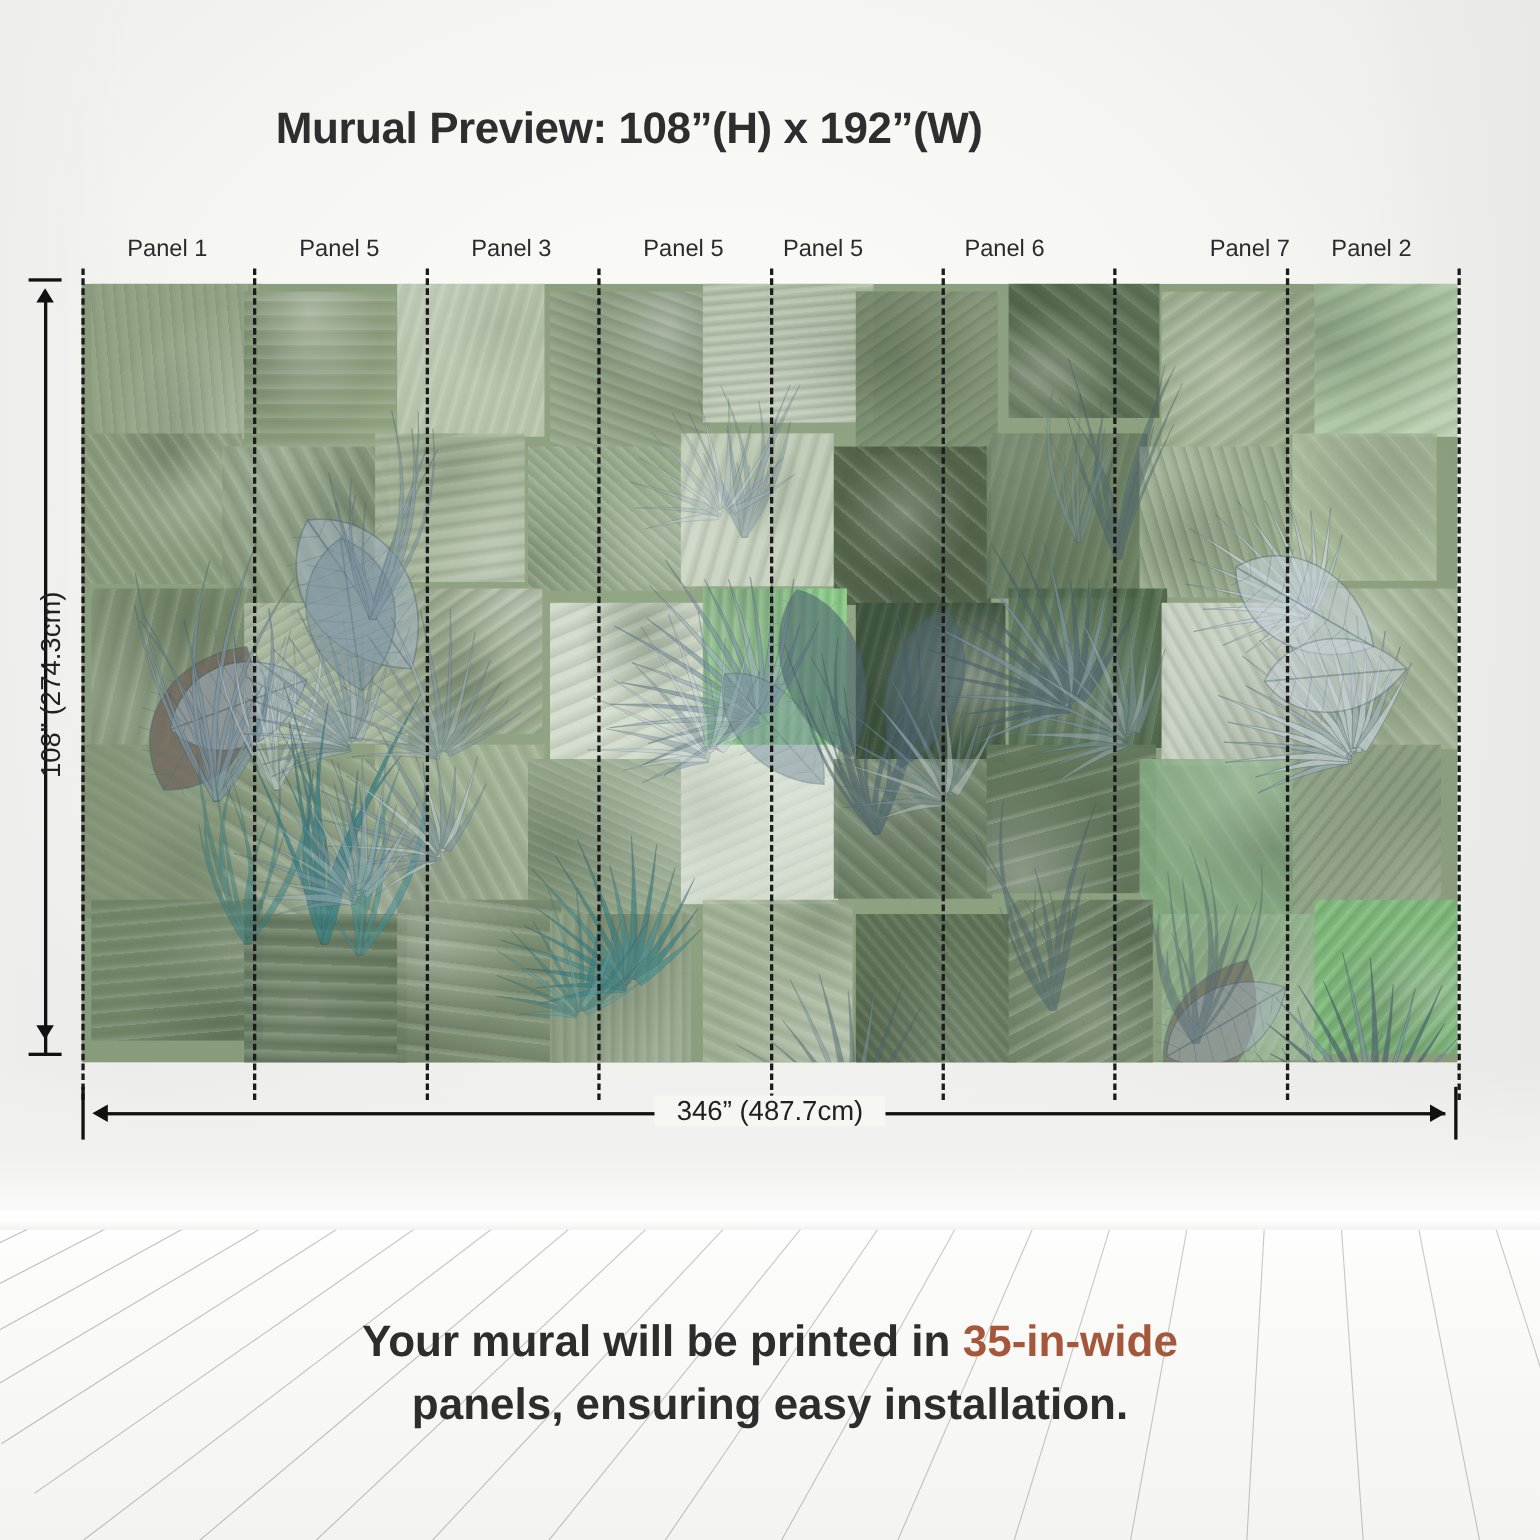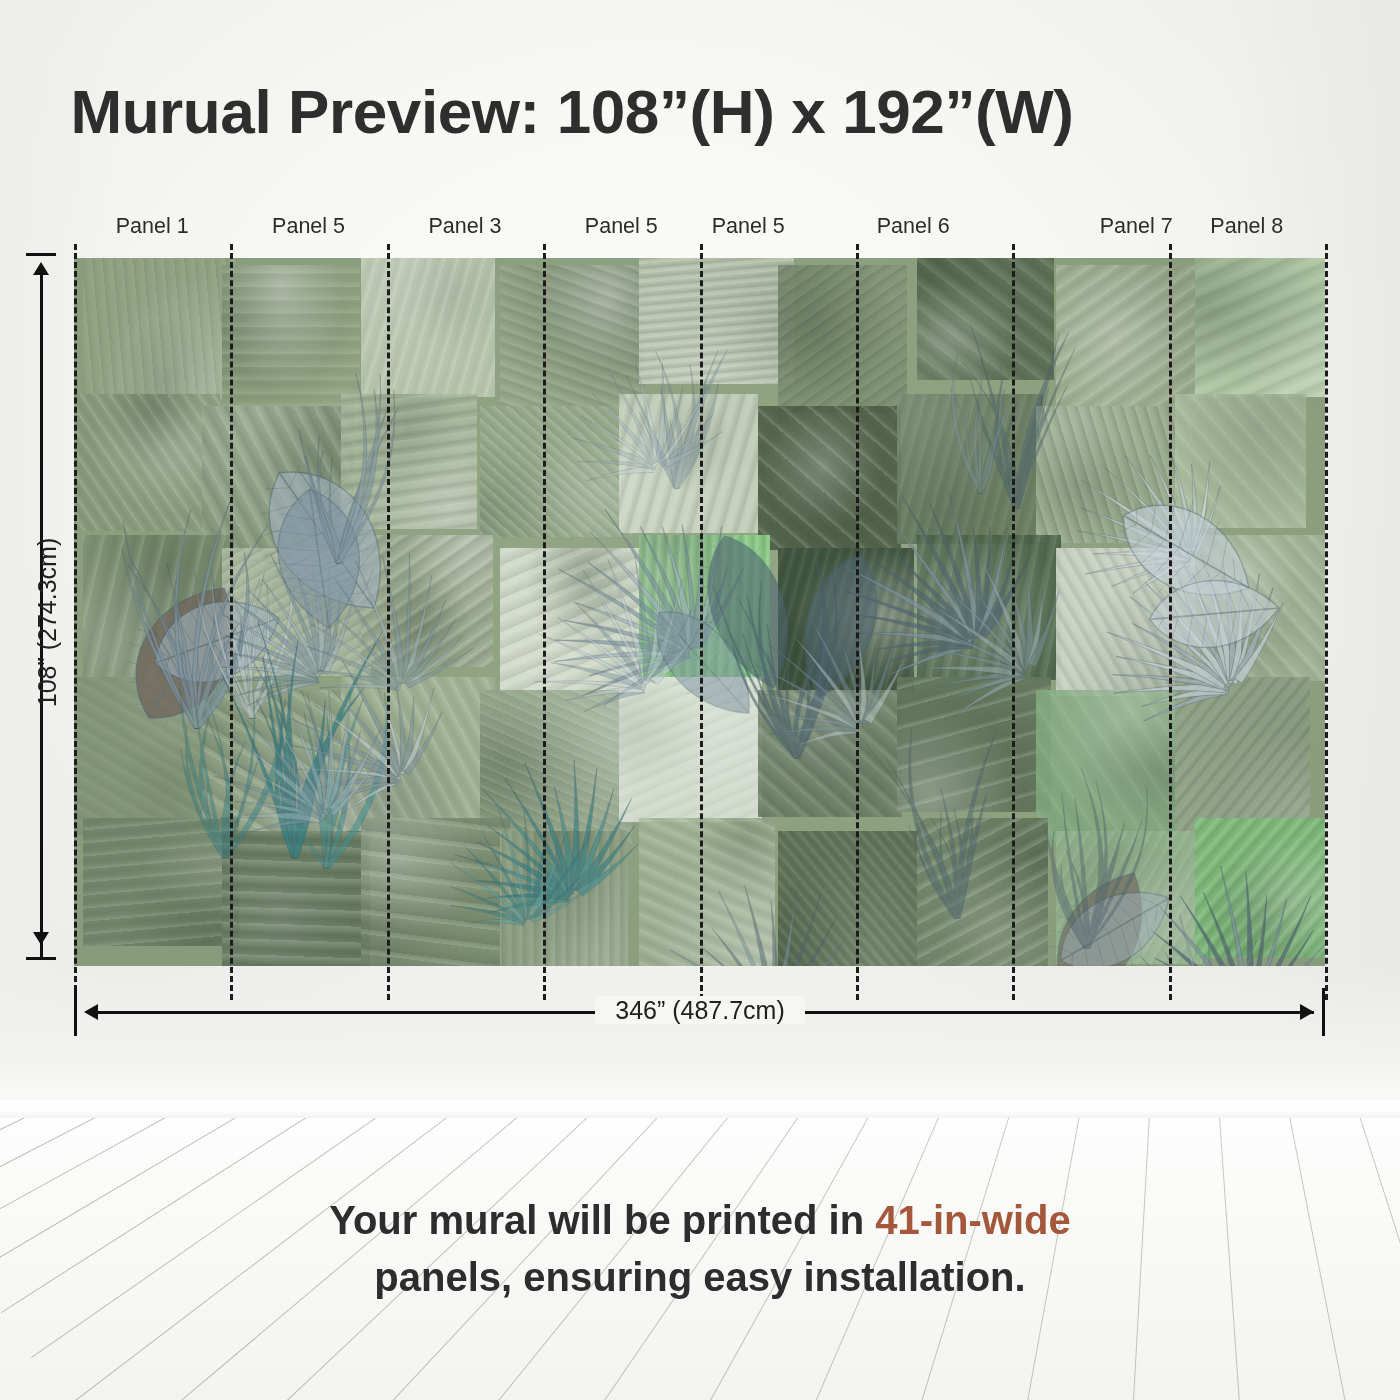--- a/index.html
+++ b/index.html
@@ -31,22 +31,22 @@
   #baseboard{
     position:absolute;left:0;top:1100px;width:1400px;height:20px;
     background:linear-gradient(180deg,#ffffff 0%,#fdfdfd 55%,#efefed 100%);
   }
   .plank{position:absolute;top:-6px;height:300px;width:1px;
     background:linear-gradient(180deg,rgba(150,150,145,0) 0%,rgba(140,140,133,.42) 14%,rgba(125,125,118,.5) 100%);
     transform-origin:top center;}
 
   
   #title{
-    position:absolute;left:0;top:76px;width:1144px;text-align:center;
-    font-size:62px;font-weight:700;color:#2e2e2e;letter-spacing:-.4px;
+    position:absolute;left:0;top:95px;width:1144px;text-align:center;
+    font-size:40px;font-weight:700;color:#2e2e2e;letter-spacing:-.4px;
     white-space:nowrap;
   }
 
   
   #mural-area{position:absolute;left:74px;top:258px;width:1251px;height:708px;overflow:hidden;}
   #mural-grid{position:absolute;left:0;top:0;width:1251px;height:708px;}
   .tile{position:absolute;overflow:hidden;}
   .tile .grain{position:absolute;left:-10%;top:-10%;width:120%;height:120%;}
 
   
@@ -94,21 +94,21 @@
 <div id="title">Murual Preview: 108”(H) x 192”(W)</div>
 
 <div id="panel-labels">
     <div class="panel-label" style="left: 74px; width: 156.375px;">Panel 1</div>
     <div class="panel-label" style="left: 230.375px; width: 156.375px;">Panel 5</div>
     <div class="panel-label" style="left: 386.75px; width: 156.375px;">Panel 3</div>
     <div class="panel-label" style="left: 543.125px; width: 156.375px;">Panel 5</div>
     <div class="panel-label" style="left: 670px; width: 156.375px;">Panel 5</div>
     <div class="panel-label" style="left: 835px; width: 156.375px;">Panel 6</div>
     <div class="panel-label" style="left: 1058px; width: 156.375px;">Panel 7</div>
-    <div class="panel-label" style="left: 1168.62px; width: 156.375px;">Panel 8</div>
+    <div class="panel-label" style="left: 1168.62px; width: 156.375px;">Panel 2</div>
   </div>
 
 <div id="mural-area">
   <div id="mural-grid">
       <div style="position: absolute; left: 0px; top: 0px; width: 100%; height: 100%; background: rgb(154, 172, 140);"></div>
       <div class="tile" style="left: 8.757px; top: -5.9472px; width: 155.383px; height: 147.294px; background: rgb(163, 179, 148); opacity: 0.83;">
         <div class="grain" style="background: repeating-linear-gradient(265deg, rgba(255, 255, 255, 0.08) 0px, rgba(255, 255, 255, 0) 5.6px, rgba(0, 0, 0, 0.07) 10.2px, rgba(0, 0, 0, 0) 9.9px), radial-gradient(at 72% 88%, rgba(255, 255, 255, 0.33) 0%, rgba(255, 255, 255, 0) 54%), radial-gradient(at 54% 83%, rgba(40, 60, 40, 0.22) 0%, rgba(40, 60, 40, 0) 33%);"></div>
       </div>
       <div class="tile" style="left: 147.757px; top: 6.7968px; width: 138.304px; height: 153.487px; background: rgb(159, 176, 143); opacity: 0.95;">
         <div class="grain" style="background: repeating-linear-gradient(0deg, rgba(255, 255, 255, 0.17) 0px, rgba(255, 255, 255, 0) 6.1px, rgba(0, 0, 0, 0.03) 10.5px, rgba(0, 0, 0, 0) 13.4px), radial-gradient(at 44% 20%, rgba(255, 255, 255, 0.44) 0%, rgba(255, 255, 255, 0) 50%), radial-gradient(at 22% 39%, rgba(40, 60, 40, 0.27) 0%, rgba(40, 60, 40, 0) 67%);"></div>
@@ -999,15 +999,15 @@
     <div class="plank" style="left: 1180px; top: -560px; height: 1400px; transform: rotate(-55.4292deg); transform-origin: center top;"></div>
     <div class="plank" style="left: 1180px; top: -560px; height: 1400px; transform: rotate(-57.6164deg); transform-origin: center top;"></div>
     <div class="plank" style="left: 1180px; top: -560px; height: 1400px; transform: rotate(-59.5687deg); transform-origin: center top;"></div>
     <div class="plank" style="left: 1180px; top: -560px; height: 1400px; transform: rotate(-61.3181deg); transform-origin: center top;"></div>
     <div class="plank" style="left: 1180px; top: -560px; height: 1400px; transform: rotate(-62.8919deg); transform-origin: center top;"></div>
     <div class="plank" style="left: 1180px; top: -560px; height: 1400px; transform: rotate(-64.3132deg); transform-origin: center top;"></div>
     <div class="plank" style="left: 1180px; top: -560px; height: 1400px; transform: rotate(-65.6016deg); transform-origin: center top;"></div>
   </div>
 
 <div id="caption">
-  <div><span>Your mural will be printed in </span><span class="accent">41-in-wide</span></div>
+  <div><span>Your mural will be printed in </span><span class="accent">35-in-wide</span></div>
   <div>panels, ensuring easy installation.</div>
 </div>
 
 </body></html>

